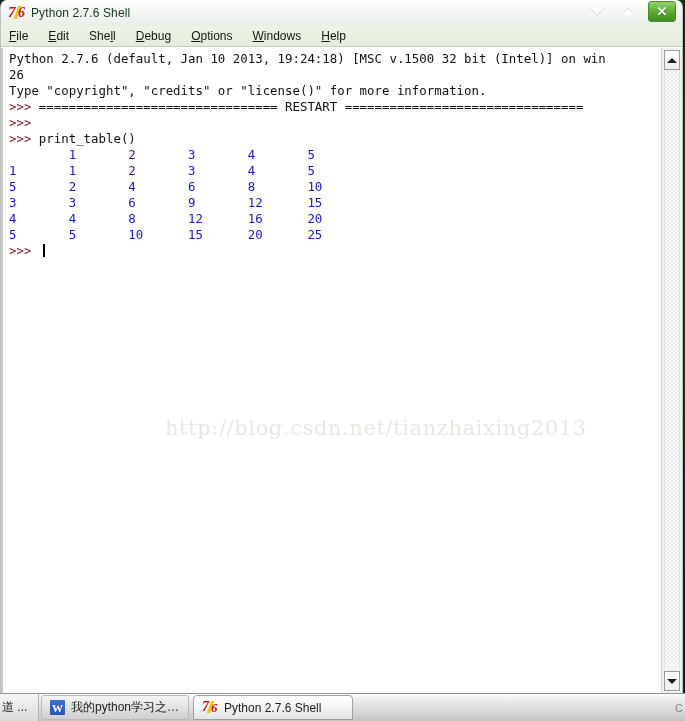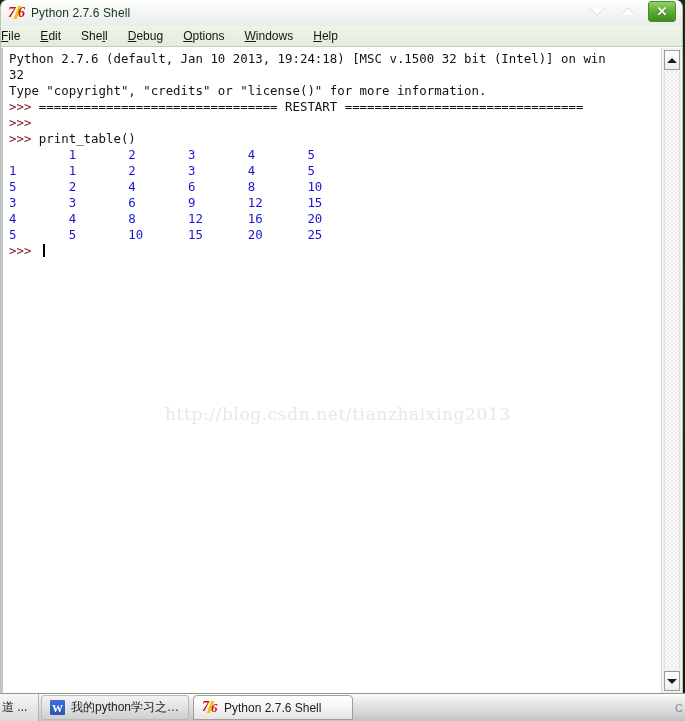--- a/index.html
+++ b/index.html
@@ -137,21 +137,21 @@
     line-height: 1;
     text-shadow: 0 1px 1px rgba(0,0,0,0.4);
   }
 
   
   .menubar {
     height: 20px;
     background: linear-gradient(180deg, #eef4e8 0%, #e3ecdc 100%);
     display: flex;
     align-items: center;
-    padding-left: 0;
+    padding-left: 8px;
     border-bottom: 1px solid #c3cfc0;
   }
   .menu-item {
     font-size: 12px;
     color: #0e1a0e;
     padding: 0 11px 0 0;
     margin-right: 9px;
     white-space: nowrap;
     line-height: 18px;
   }
@@ -193,23 +193,23 @@
     height: 13px;
     background: #000;
     vertical-align: -2px;
     margin-left: 4px;
   }
 
   
   .watermark {
     position: absolute;
     left: 162px;
-    top: 356px;
+    top: 368px;
     font-family: "DejaVu Serif", "Liberation Serif", serif;
-    font-size: 17px;
+    font-size: 21px;
     color: #e9e7e2;
     letter-spacing: 0.6px;
     white-space: nowrap;
     user-select: none;
   }
 
   
   .scrollbar {
     width: 20px;
     flex: none;
@@ -404,21 +404,21 @@
     <div class="menu-item">She<u>l</u>l</div>
     <div class="menu-item"><u>D</u>ebug</div>
     <div class="menu-item"><u>O</u>ptions</div>
     <div class="menu-item"><u>W</u>indows</div>
     <div class="menu-item"><u>H</u>elp</div>
   </div>
 
   <div class="text-wrap">
     <div class="text-area">
       <pre class="console"><span>Python 2.7.6 (default, Jan 10 2013, 19:24:18) [MSC v.1500 32 bit (Intel)] on win</span>
-<span>32</span>
+<span>26</span>
 <span>Type "copyright", "credits" or "license()" for more information.</span>
 <span class="prompt">&gt;&gt;&gt; </span><span>================================ RESTART ================================</span>
 <span class="prompt">&gt;&gt;&gt; </span>
 <span class="prompt">&gt;&gt;&gt; </span><span>print_table()</span>
 <span class="out">        1       2       3       4       5</span>
 <span class="out">1       1       2       3       4       5</span>
 <span class="out">5       2       4       6       8       10</span>
 <span class="out">3       3       6       9       12      15</span>
 <span class="out">4       4       8       12      16      20</span>
 <span class="out">5       5       10      15      20      25</span>

